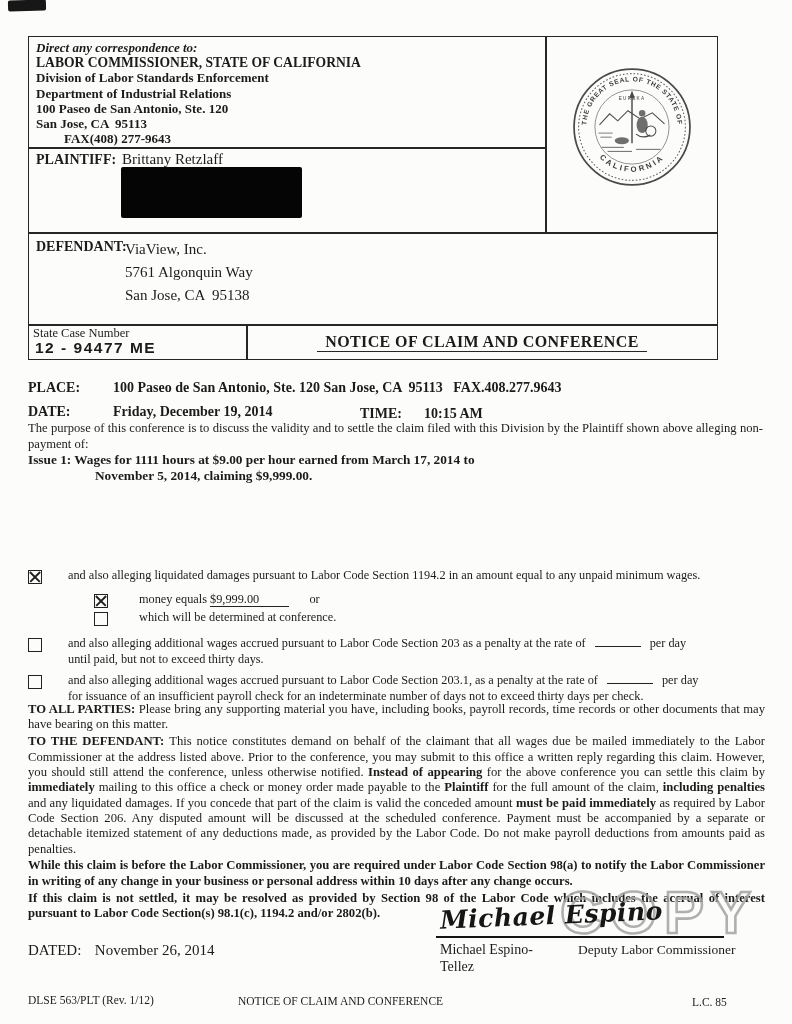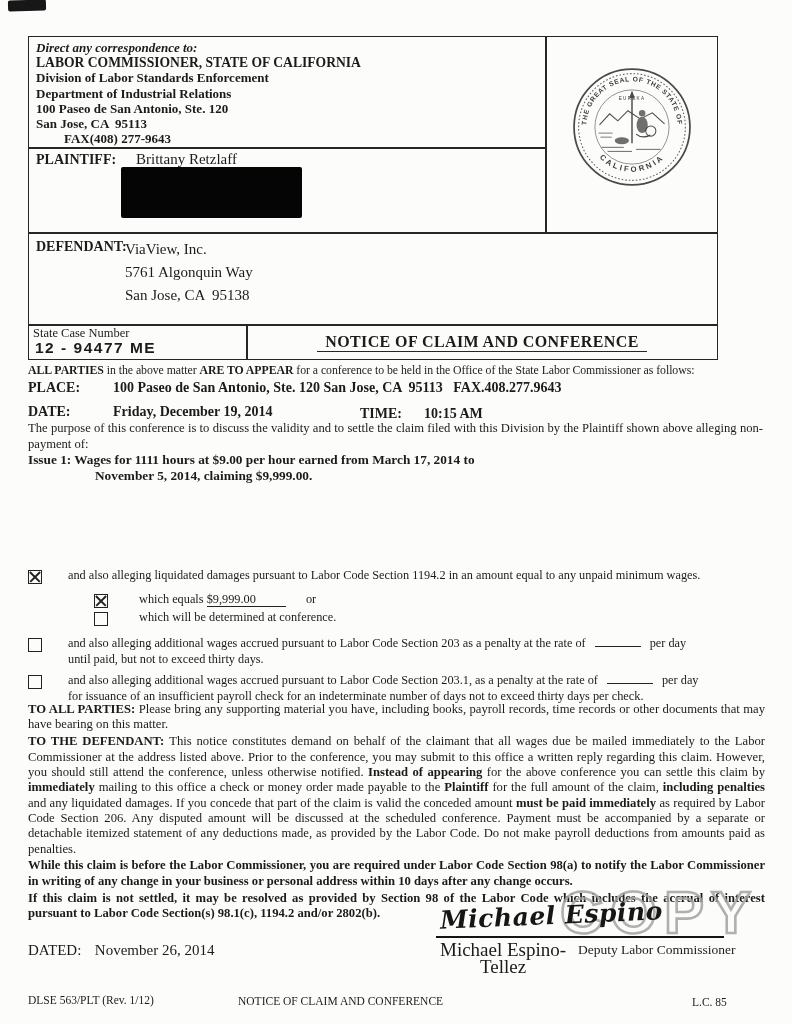--- a/index.html
+++ b/index.html
@@ -53,21 +53,21 @@
 
   .watermark{
     font-family:"Liberation Sans",sans-serif;font-weight:bold;font-size:60px;letter-spacing:7px;
     color:transparent;-webkit-text-stroke:2.6px #a3a3a3;opacity:.85;
   }
   .sig-script{
     font-family:"DejaVu Serif",serif;font-style:italic;font-weight:600;font-size:25px;
     transform:rotate(-2.5deg);letter-spacing:.5px;color:#161616;
   }
   .sig-line{position:absolute;height:1.8px;background:#141414;}
-  .sig-name{font-size:19px;line-height:17px;text-align:center;}
+  .sig-name{font-size:14px;line-height:17px;}
   .sig-title{font-size:13.5px;margin-left:21px;}
   .dated{font-size:15px;}
   .footer{font-size:11.5px;}
   .smudge{position:absolute;left:8px;top:0;width:38px;height:11px;background:#171717;border-radius:2px;transform:rotate(-1.5deg);}
   .seal-svg text{font-family:"Liberation Sans",sans-serif;fill:#3e3e3e;}
 </style>
 </head>
 <body>
 
 <div class="page">
@@ -114,37 +114,36 @@
       <circle cx="70" cy="46.5" r="3.2" fill="#6f6f6f" stroke="none"></circle>
       <path d="M64,67 Q70,72 78,68" stroke-width="1.2"></path>
       <circle cx="78.5" cy="64" r="5" stroke-width="1"></circle>
       <ellipse cx="50" cy="73.5" rx="7" ry="3.4" fill="#6f6f6f" stroke="none"></ellipse>
       <path d="M30,80 H52 M36,84 H60 M64,82 H88" stroke-width="0.8"></path>
       <path d="M27,66 h14 M29,70 h11" stroke-width="0.7"></path>
     </g>
   </svg>
 
   <div class="abs label-sm" style="left:36px;top:152px;">PLAINTIFF:</div>
-  <div class="abs party-name" style="left:122px;top:151px;margin-left:14px;">Brittany Retzlaff</div>
+  <div class="abs party-name" style="left:122px;top:151px;">Brittany Retzlaff</div>
   <div class="redaction" style="left:121px;top:167px;width:181px;height:51px;"></div>
 
   <div class="abs label-sm" style="left:36px;top:239px;">DEFENDANT:</div>
   <div class="abs party-name" style="left:125px;top:238px;line-height:23px;">
     <div>ViaView, Inc.</div>
     <div>5761 Algonquin Way</div>
     <div class="keep">San Jose, CA  95138</div>
   </div>
 
   <div class="abs case-label" style="left:33px;top:326px;">State Case Number</div>
   <div class="abs case-number" style="left:35px;top:339px;">12 - 94477 ME</div>
   <div class="abs form-title" style="left:246px;top:333px;width:472px;text-align:center;">
     <span>NOTICE OF CLAIM AND CONFERENCE</span>
   </div>
 
-  <div class="abs allparties nowrap" style="left:28px;top:363px;width:737px;"><span class="b">ALL PARTIES </span><span>in the above matter </span><span class="b">ARE TO APPEAR </span><span>for a conference to be held in the Office of the State Labor Commissioner as follows:</span></div>
 
   <div class="abs place-line" style="left:28px;top:380px;">PLACE:</div>
   <div class="abs place-line keep" style="left:113px;top:380px;">100 Paseo de San Antonio, Ste. 120 San Jose, CA  95113   FAX.408.277.9643</div>
 
   <div class="abs date-line" style="left:28px;top:404px;">DATE:</div>
   <div class="abs date-line" style="left:113px;top:404px;">Friday, December 19, 2014</div>
   <div class="abs date-line" style="left:360px;top:406px;">TIME:</div>
   <div class="abs date-line" style="left:424px;top:406px;">10:15 AM</div>
 
   <div class="abs purpose" style="left:28px;top:421px;width:735px;">The purpose of this conference is to discuss the validity and to settle the claim filed with this Division by the Plaintiff shown above alleging non-payment of:</div>
@@ -155,21 +154,21 @@
   <div class="abs" style="left:28px;top:568px;width:740px;">
 
     <div class="cbrow" style="gap:26px;">
       <span class="cb checked"></span>
       <span class="cbtext nowrap">and also alleging liquidated damages pursuant to Labor Code Section 1194.2 in an amount equal to any unpaid minimum wages.</span>
     </div>
 
     <div class="cbrow" style="gap:31px;margin-left:66px;margin-top:8px;">
       <span class="cb checked"></span>
       <span class="cbtext nowrap">
-        <span>which equals</span>
+        <span>money equals</span>
         <span class="amt">$9,999.00</span>
         <span class="or-gap"></span>
         <span>or</span>
       </span>
     </div>
 
     <div class="cbrow" style="gap:31px;margin-left:66px;margin-top:2px;">
       <span class="cb"></span>
       <span class="cbtext nowrap">which will be determined at conference.</span>
     </div>

